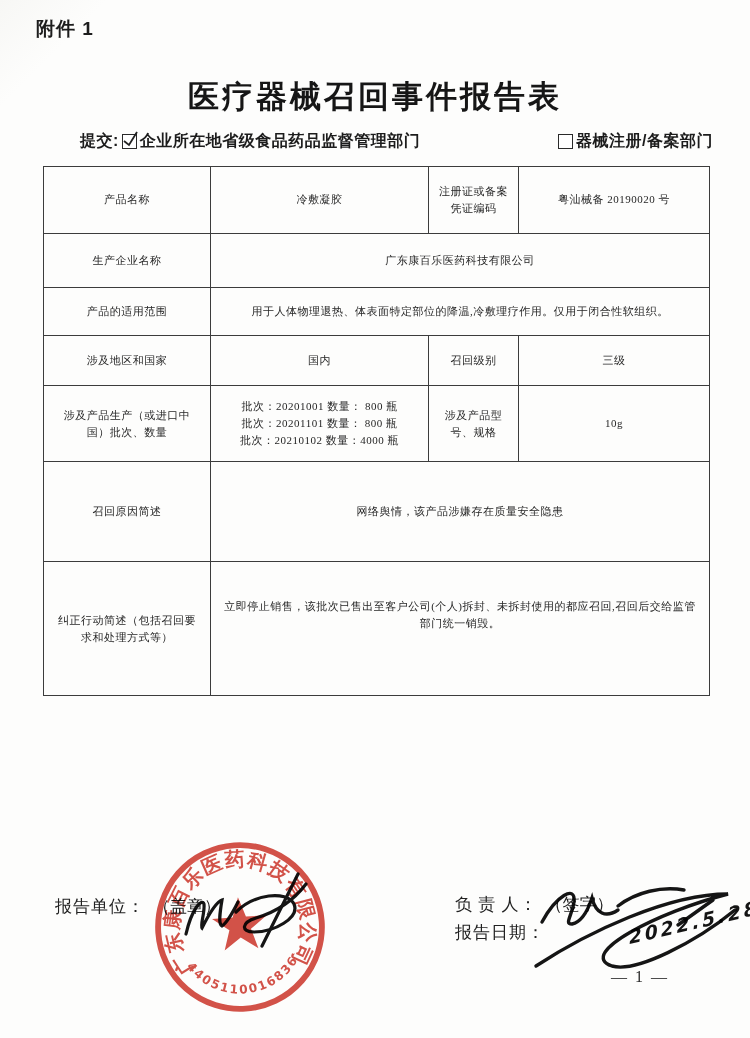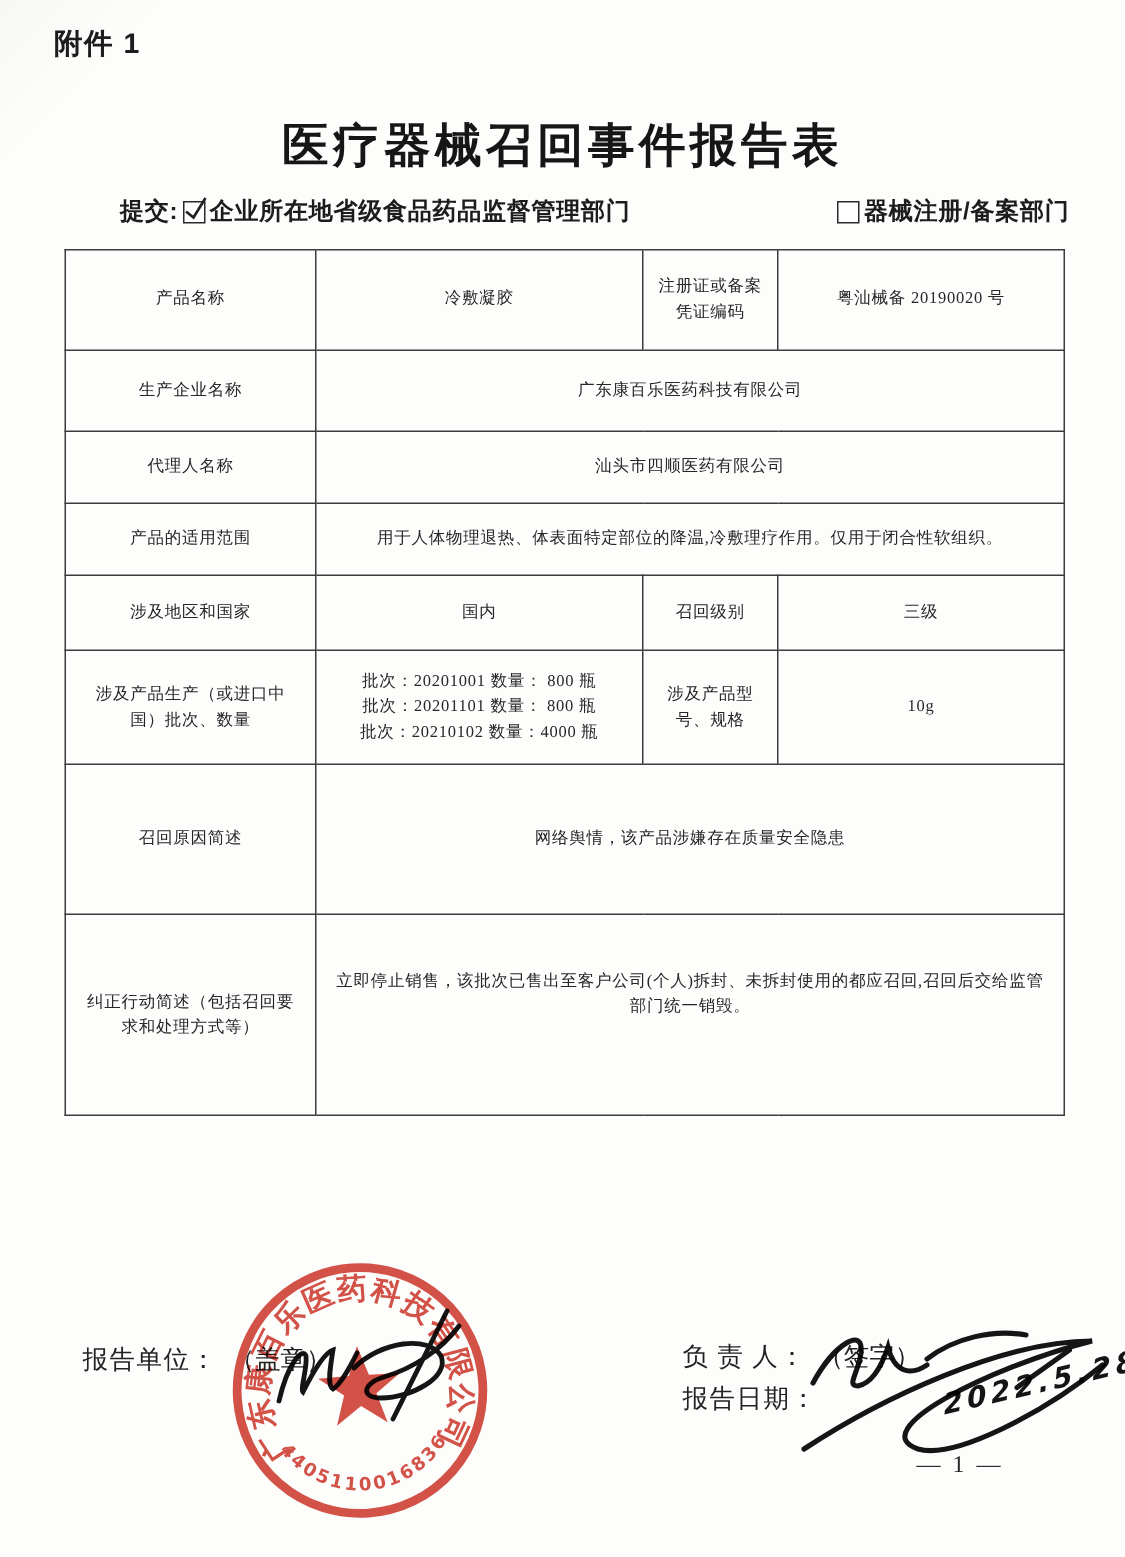--- a/index.html
+++ b/index.html
@@ -102,24 +102,20 @@
       <td class="lbl">产品名称</td>
       <td>冷敷凝胶</td>
       <td class="lbl">注册证或备案凭证编码</td>
       <td>粤汕械备 20190020 号</td>
     </tr>
     <tr style="height:54px">
       <td class="lbl">生产企业名称</td>
       <td colspan="3">广东康百乐医药科技有限公司</td>
     </tr>
     <tr style="height:48px">
-      <td class="lbl">代理人名称</td>
-      <td colspan="3">汕头市四顺医药有限公司</td>
-    </tr>
-    <tr style="height:48px">
       <td class="lbl">产品的适用范围</td>
       <td colspan="3">用于人体物理退热、体表面特定部位的降温,冷敷理疗作用。仅用于闭合性软组织。</td>
     </tr>
     <tr style="height:50px">
       <td class="lbl">涉及地区和国家</td>
       <td>国内</td>
       <td class="lbl">召回级别</td>
       <td>三级</td>
     </tr>
     <tr style="height:69px">

